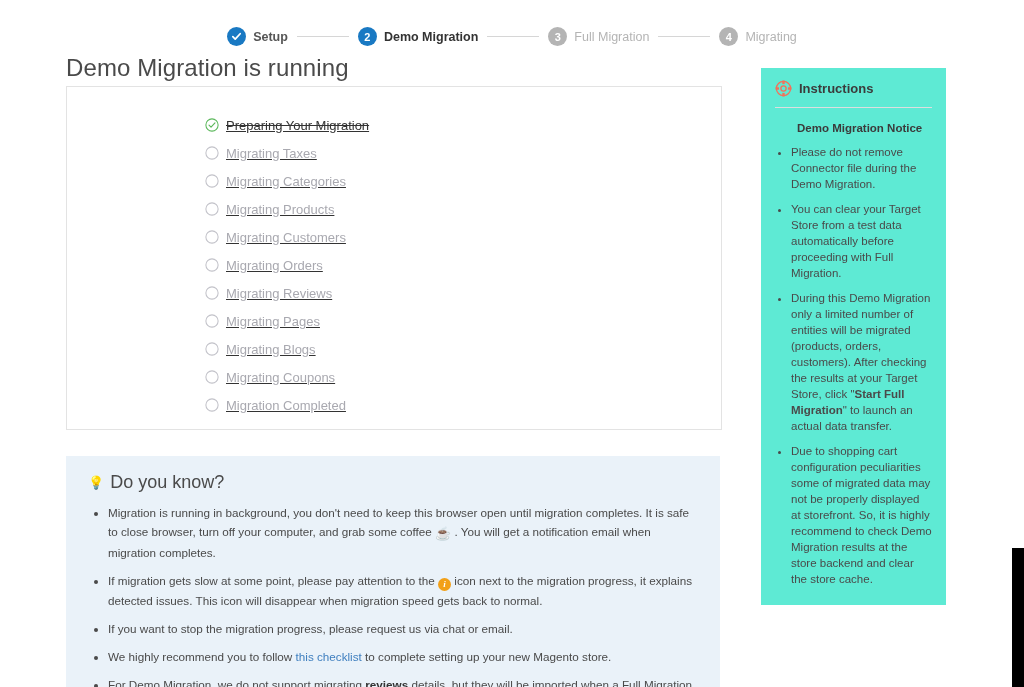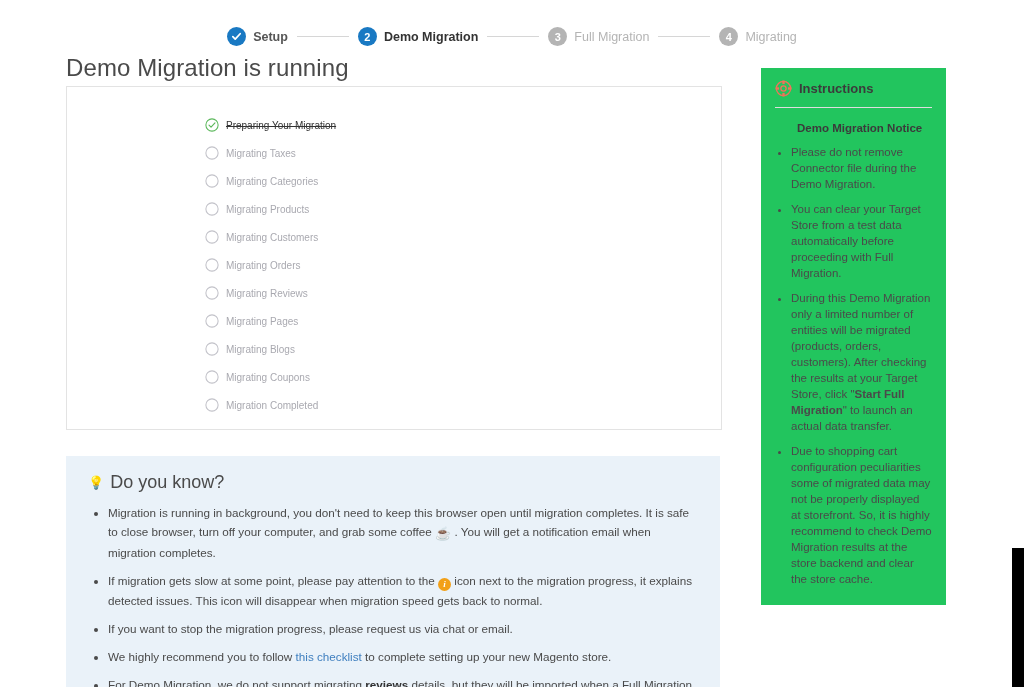--- a/index.html
+++ b/index.html
@@ -88,41 +88,42 @@
     list-style: none;
     margin: 0;
     padding: 24px 0 0 0;
   }
   .progress-item {
     display: flex;
     align-items: center;
     gap: 7px;
     padding-left: 138px;
     height: 28px;
-    font-size: 10px;
+    font-size: 13px;
+    text-decoration: underline;
   }
   .pi-circle {
     width: 14px;
     height: 14px;
     flex: none;
     display: block;
   }
   .pi-label { color: #a9a9b0; }
   .progress-item.completed .pi-label {
     color: #333333;
     text-decoration: line-through;
   }
 
   
   .instructions {
     position: absolute;
     left: 761px;
     top: 68px;
     width: 185px;
-    background: #22c55e;
+    background: #5eead4;
     padding: 0;
     box-sizing: border-box;
   }
   .instr-head {
     display: flex;
     align-items: center;
     gap: 7px;
     padding: 12px 14px 10px 14px;
   }
   .instr-title {

